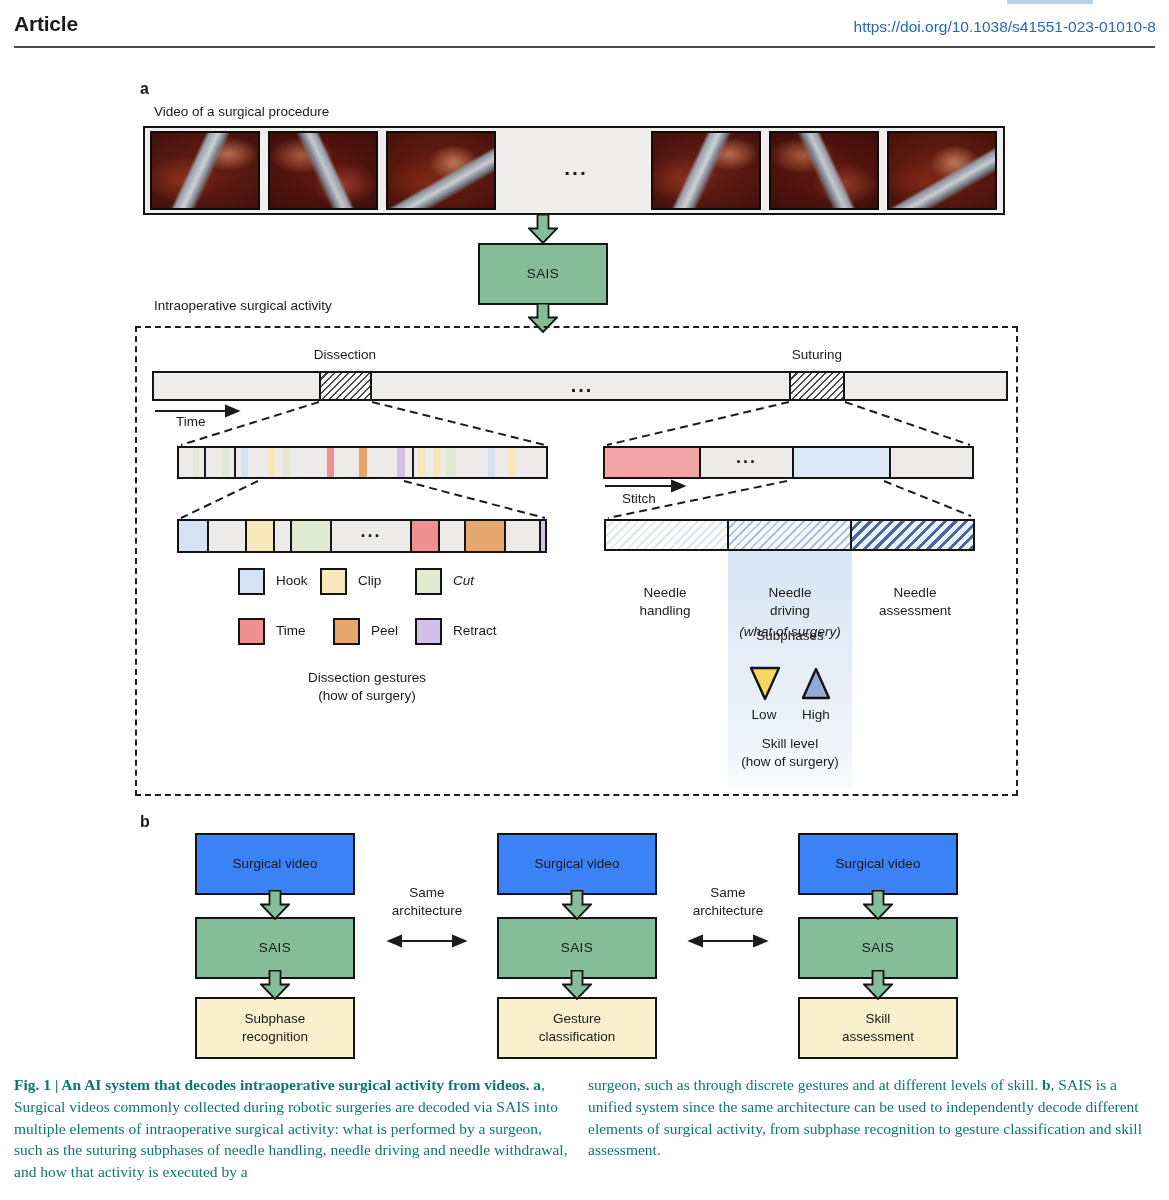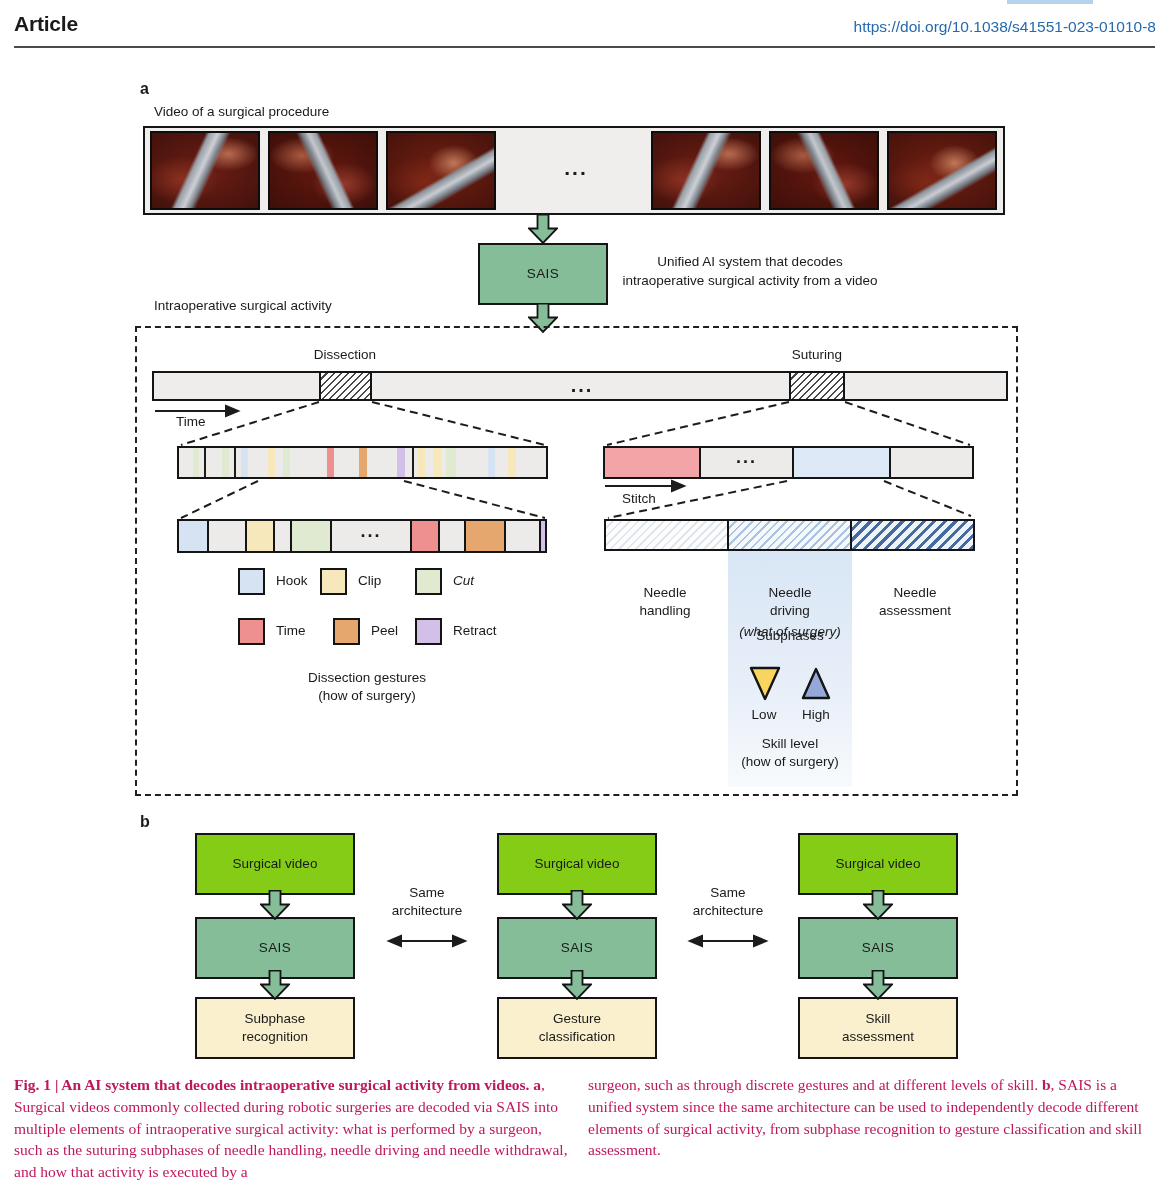--- a/index.html
+++ b/index.html
@@ -89,27 +89,27 @@
   #subphases-caption2 { left:715px; top:624px; width:150px; text-align:center; font-size:13.5px;font-style:italic; }
   #tri-low { left:749px; top:666px; } #tri-high { left:801px; top:667px; }
   #low-label { left:734px; top:707px; width:60px; text-align:center; font-size:13.5px; }
   #high-label { left:786px; top:707px; width:60px; text-align:center; font-size:13.5px; }
   #skill-caption1 { left:715px; top:736px; width:150px; text-align:center; font-size:13.5px; }
   #skill-caption2 { left:715px; top:754px; width:150px; text-align:center; font-size:13.5px; }
 
   
   #b-label { left:140px; top:813px; font-size:16px; font-weight:bold; }
   .pb-box { position:absolute; width:160px; height:62px; border:2px solid #141414; box-sizing:border-box; display:flex; align-items:center; justify-content:center; text-align:center; font-size:13.5px; line-height:18px; }
-  .pb-input { background:#84cc16; }
+  .pb-input { background:#3b82f6; }
   .pb-sais  { background:var(--c-green); letter-spacing:0.4px; }
   .pb-out   { background:var(--c-yellow_box); }
   .connector-text { position:absolute; width:150px; text-align:center; font-size:13.5px; line-height:18px; top:884px; }
 
   
-  .caption { position:absolute; font-family:"Liberation Serif", serif; font-size:15.5px; line-height:21.8px; color:#be185d; text-align:left; }
+  .caption { position:absolute; font-family:"Liberation Serif", serif; font-size:15.5px; line-height:21.8px; color:#0f766e; text-align:left; }
   #cap-left { left:14px; top:1074px; width:556px; }
   #cap-right { left:588px; top:1074px; width:568px; }
   .caption b { font-weight:bold; }
 
   #overlay { position:absolute; left:0; top:0; pointer-events:none; }
 </style>
 </head>
 <body>
 
 <div id="page">
@@ -130,24 +130,20 @@
       <div class="frame v3" style="left: 742px;"></div>
     </div>
   <div class="abs" id="strip-dots">...</div>
 
   <div class="garrow" id="arrow-a1">
     <svg width="30" height="30" viewBox="0 0 30 30">
         <polygon points="9.5,0.5 20.5,0.5 20.5,14.5 29,14.5 15,29 1,14.5 9.5,14.5" fill="var(--c-green)" stroke="#141414" stroke-width="1.8"></polygon>
       </svg>
   </div>
   <div class="abs fig-box" id="sais-a">SAIS</div>
-  <div class="abs" id="unified-text">
-    <span>Unified AI system that decodes</span><br>
-    <span>intraoperative surgical activity from a video</span>
-  </div>
   <div class="garrow" id="arrow-a2">
     <svg width="30" height="30" viewBox="0 0 30 30">
         <polygon points="9.5,0.5 20.5,0.5 20.5,14.5 29,14.5 15,29 1,14.5 9.5,14.5" fill="var(--c-green)" stroke="#141414" stroke-width="1.8"></polygon>
       </svg>
   </div>
 
   <div class="abs" id="activity-label">Intraoperative surgical activity</div>
   <div class="abs" id="dashed-box"></div>
 
   <div class="abs" id="timeline">

